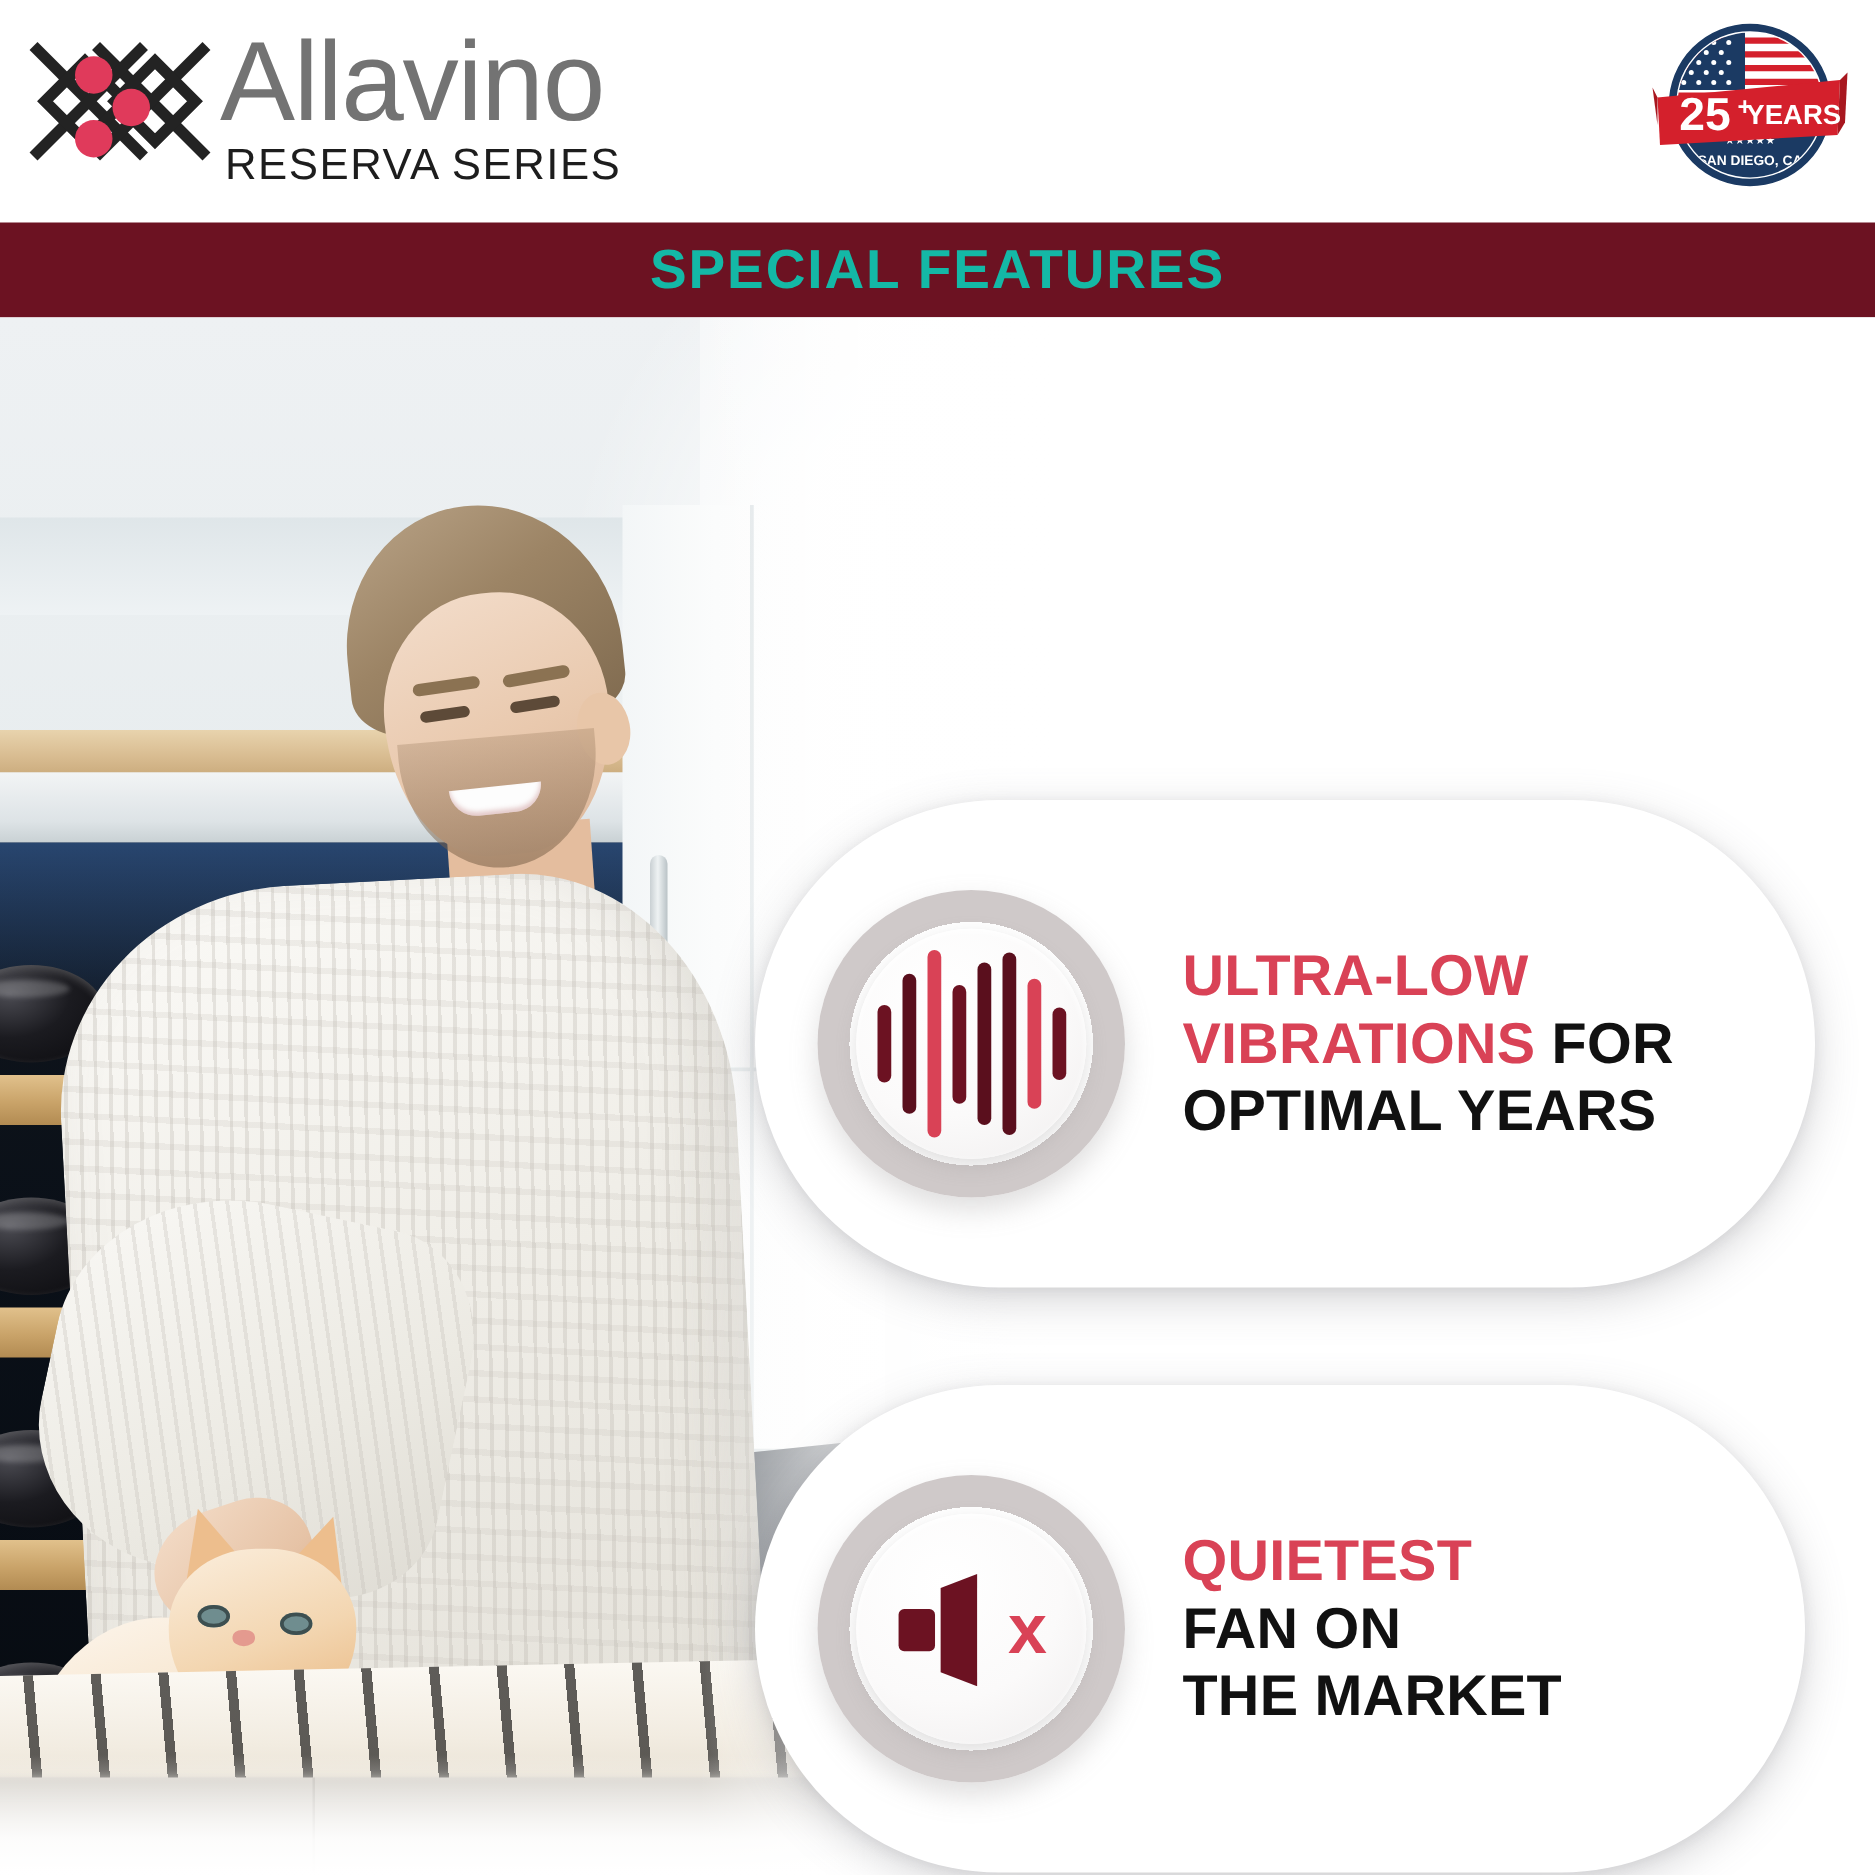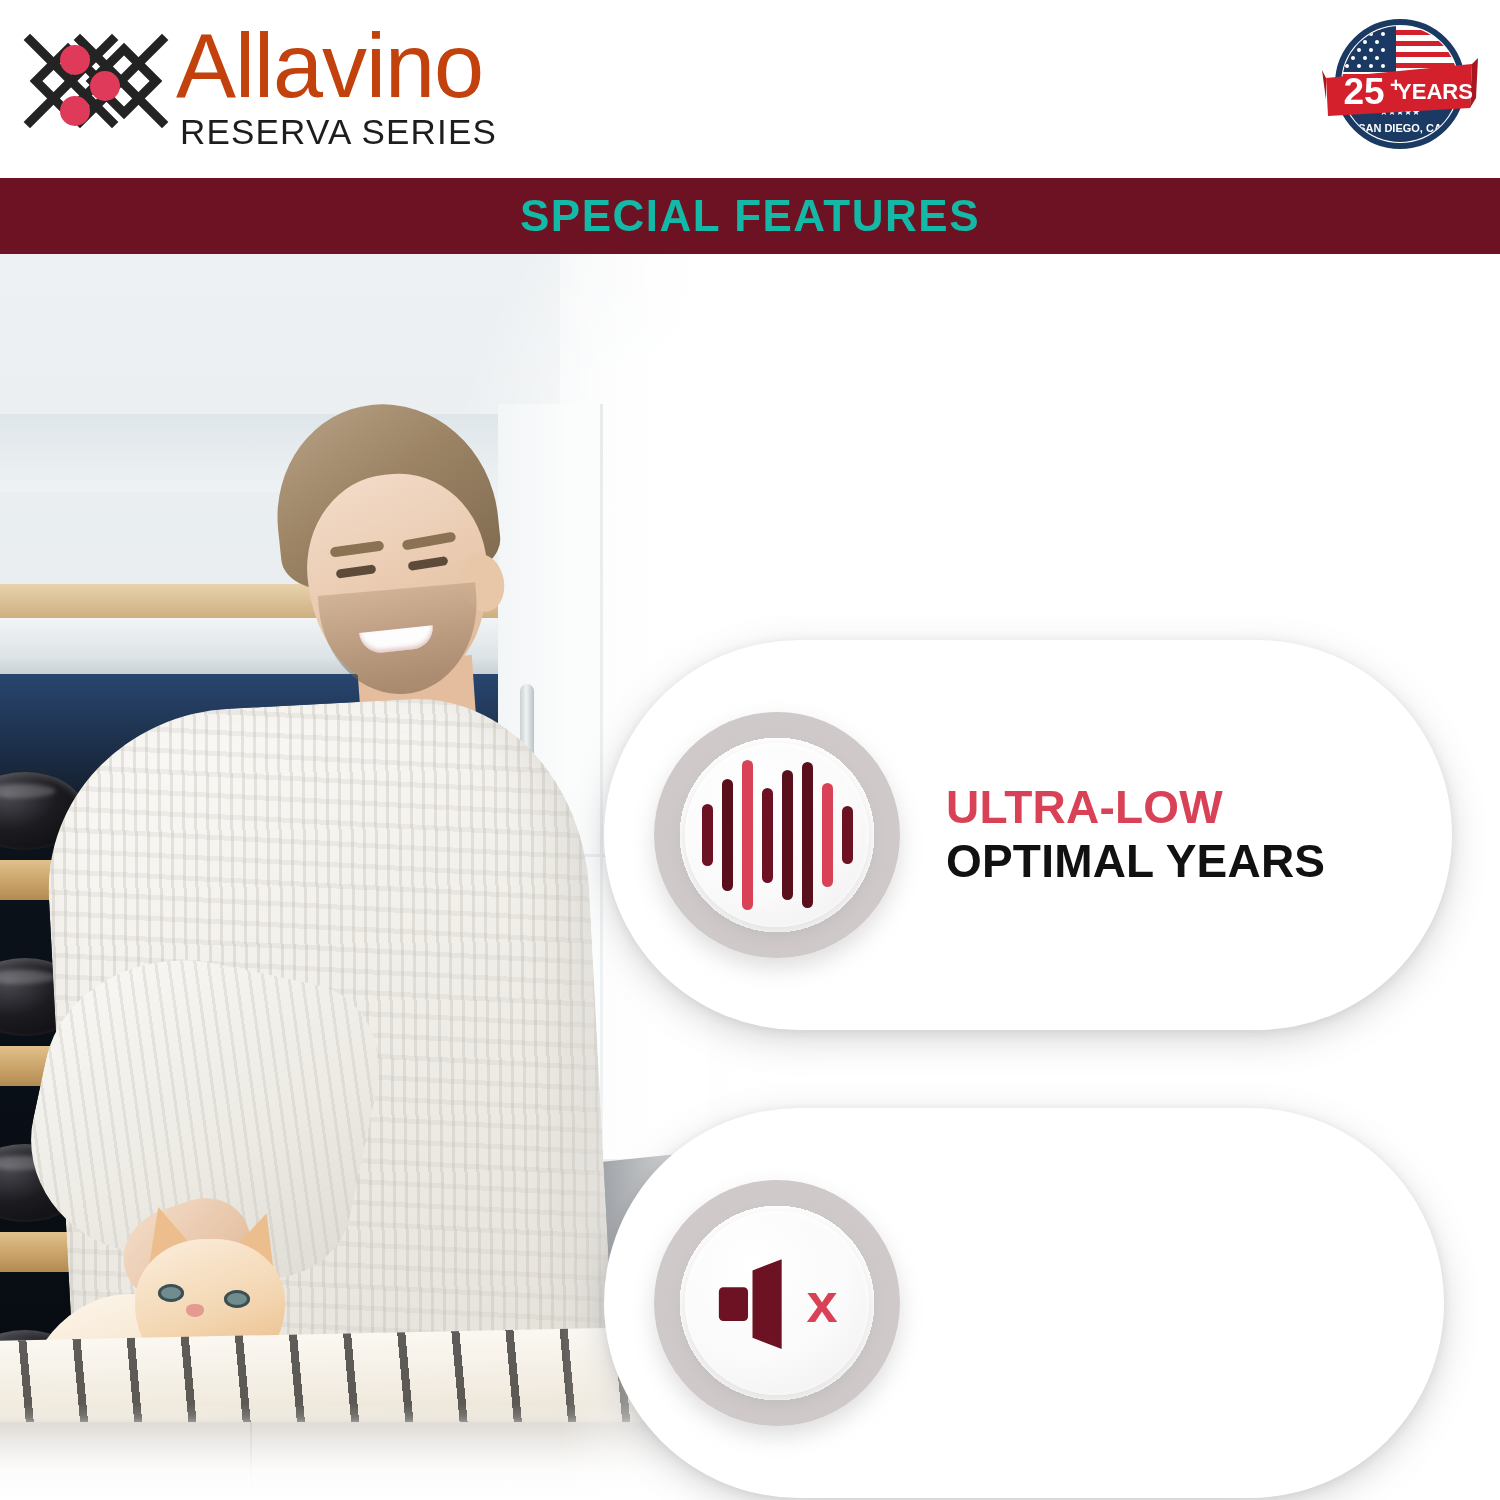--- a/index.html
+++ b/index.html
@@ -11,21 +11,21 @@
   }
   #page { position: relative; width: 1500px; height: 1500px; background:#fff; }
 
   
   .header { position: absolute; left:0; top:0; width:1500px; height:178px; background:#ffffff; }
 
   .logo-wrap { position:absolute; left:20px; top:18px; display:flex; align-items:center; }
   .logo-mark { position:relative; width:150px; height:140px; flex:0 0 auto; }
   .logo-text { margin-left:6px; }
   .logo-name {
-    font-size:90px; line-height:0.95; color:#c2410c; letter-spacing:-1px;
+    font-size:90px; line-height:0.95; color:#737373; letter-spacing:-1px;
     font-weight:400; font-family:"Liberation Sans", sans-serif;
   }
   .logo-sub {
     font-size:35px; line-height:1.15; color:#1d1d1d; letter-spacing:1.2px;
     font-weight:400; margin-top:2px; margin-left:4px;
   }
 
   .badge { position:absolute; right:20px; top:12px; width:160px; height:155px; }
 
   
@@ -426,32 +426,42 @@
             <span style="height:146px; background:#5a0f1d"></span>
             <span style="height:104px; background:#d94256"></span>
             <span style="height:58px;  background:#6c1222"></span>
           </div>
         </div>
       </div>
       <div class="card-text">
         <div class="line">
           <span class="accent">ULTRA-LOW</span>
         </div>
+        <div class="line">
+          <span class="accent">VIBRATIONS</span><span> FOR</span>
+        </div>
         <div class="line">OPTIMAL YEARS</div>
       </div>
     </div>
 
     <div class="card" id="card-2">
       <div class="icon-ring">
         <div class="icon-inner">
           <div class="mute">
             <svg viewBox="0 0 72 82" width="82" height="92">
               <rect x="2" y="27" width="26" height="30" rx="4" fill="#6c1222"></rect>
               <path d="M32 12 L32 72 L58 82 L58 2 Z" fill="#6c1222"></path>
             </svg>
             <span class="mute-x">x</span>
           </div>
         </div>
       </div>
+      <div class="card-text">
+        <div class="line">
+          <span class="accent">QUIETEST</span>
+        </div>
+        <div class="line">FAN ON</div>
+        <div class="line">THE MARKET</div>
+      </div>
     </div>
 
   </div>
 </div>
 
 </body></html>

